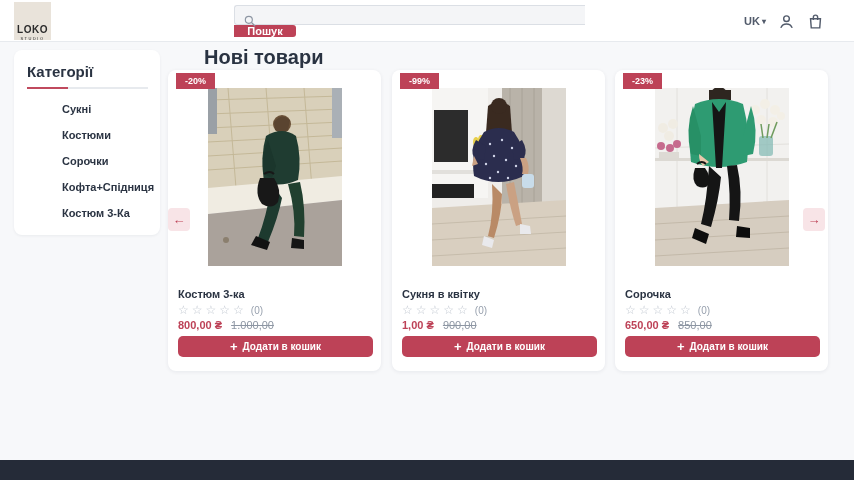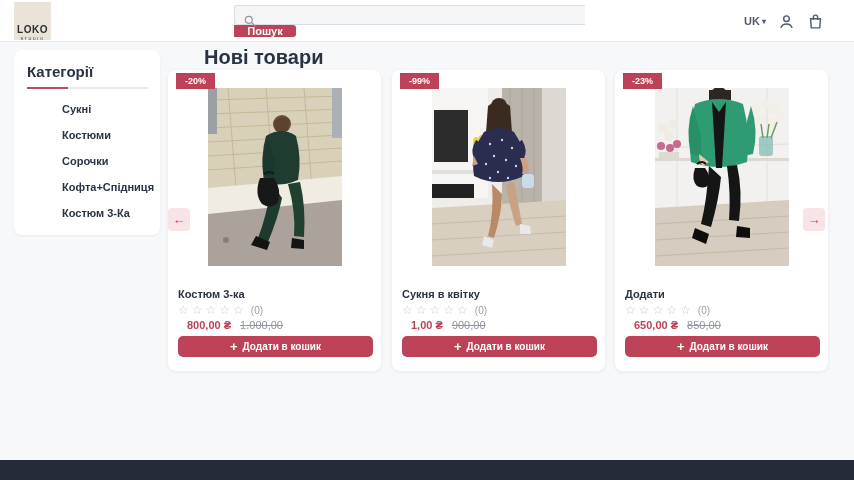--- a/index.html
+++ b/index.html
@@ -98,21 +98,21 @@
   }
   .pname {
     position:absolute; left:10px; top:218px;
     font-size:11px; font-weight:bold; color:#2a3342;
   }
   .stars-row {
     position:absolute; left:10px; top:233px;
     font-size:12px; color:#c3c9d2; letter-spacing:3px;
   }
   .rating-count { font-size:10px; color:#98a1ae; letter-spacing:0; margin-left:4px;}
-  .price-row { position:absolute; left:10px; top:249px; font-size:11px;margin-left:9px; }
+  .price-row { position:absolute; left:10px; top:249px; font-size:11px; }
   .price-new { color:#bd4257; font-weight:bold; }
   .price-old { color:#8d96a3; text-decoration:line-through; margin-left:6px; }
   .add-btn {
     position:absolute; left:10px; top:266px; width:195px; height:21px;
     background:#bd4257; border:none; border-radius:5px;
     color:#fff; font-size:10px; font-weight:bold; cursor:pointer;
     display:flex; align-items:center; justify-content:center; gap:5px;
     font-family:"Liberation Sans", sans-serif;
   }
   .plus-glyph { font-size:13px; font-weight:bold; line-height:10px; }
@@ -351,21 +351,21 @@
       <path d="M96 18 q8 24 2 48 l-10 2 0 -20z" fill="#2e9b72"></path>
       <path d="M44 66 q0 8 4 12 l6 -4z" fill="#e8c8ac"></path>
       <path d="M54 78 q-2 34 -8 58 l10 3 q8 -28 10 -50z" fill="#151515"></path>
       <path d="M72 78 q4 28 2 54 l10 1 q4 -30 -2 -56z" fill="#151515"></path>
       <path d="M40 140 l14 6 -3 10 -14 -6z" fill="#0d0d0d"></path>
       <path d="M82 138 l13 2 0 10 -14 -1z" fill="#0d0d0d"></path>
       <path d="M40 80 q-4 12 2 18 q8 4 12 -2 q2 -8 -4 -16z" fill="#141414"></path>
       <path d="M42 76 q5 -4 9 0" stroke="#141414" stroke-width="2" fill="none"></path>
     </svg>
   </div>
-  <div class="pname">Додати</div>
+  <div class="pname">Сорочка</div>
   <div class="stars-row"><span>☆☆☆☆☆</span><span class="rating-count">(0)</span></div>
   <div class="price-row">
     <span class="price-new">650,00 ₴</span>
     <span class="price-old">850,00</span>
   </div>
   <button class="add-btn">
     <span class="plus-glyph">+</span>
     <span>Додати в кошик</span>
   </button>
 </div>

